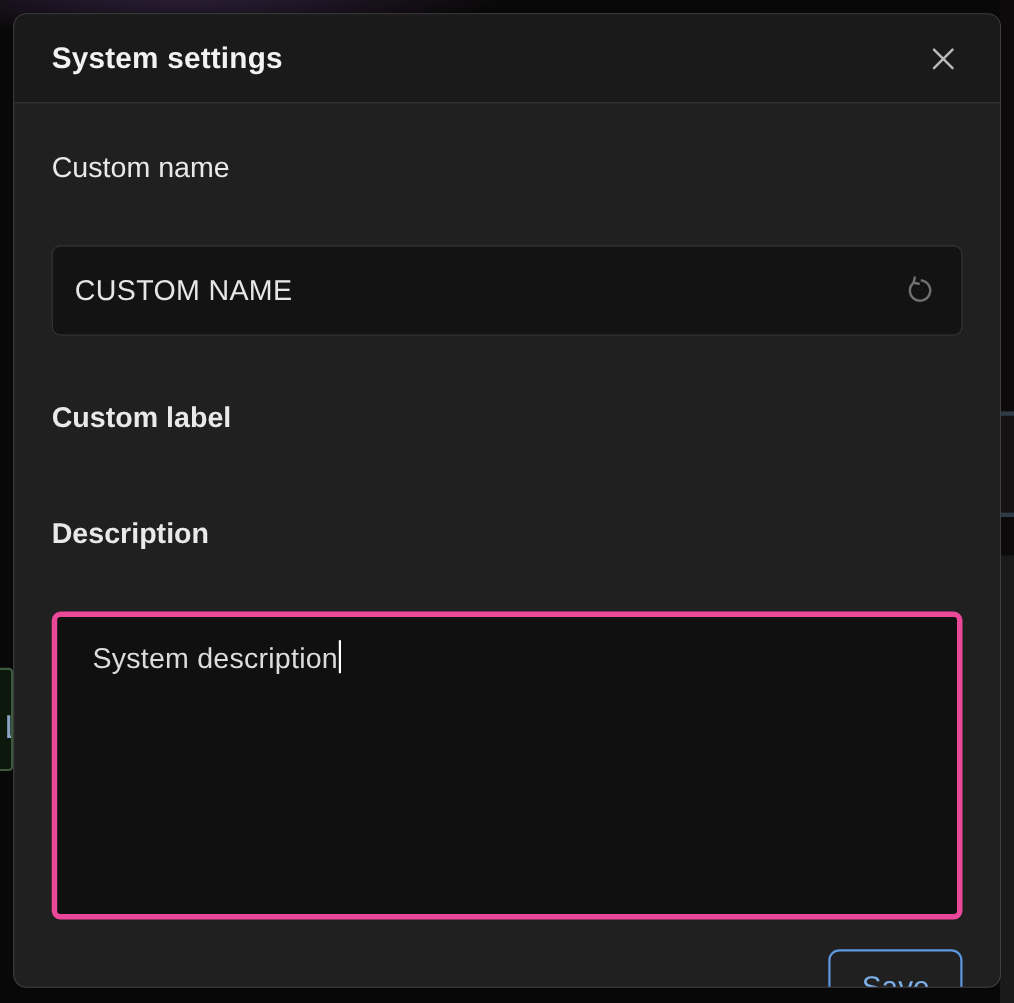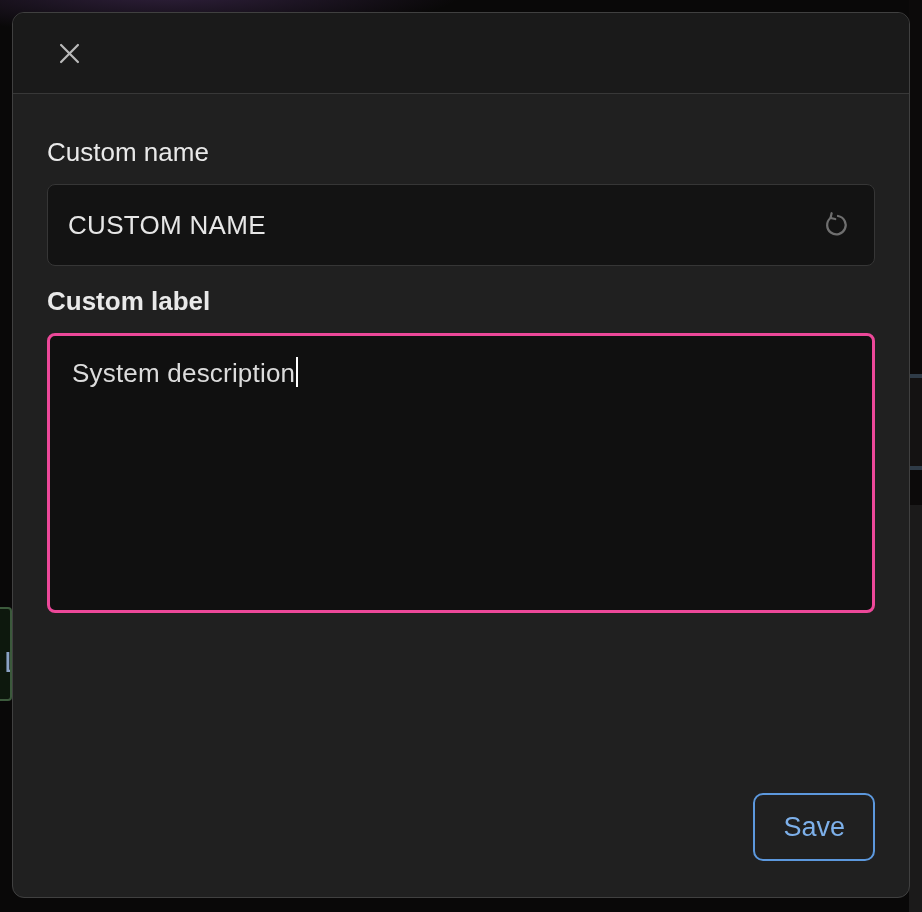--- a/index.html
+++ b/index.html
@@ -56,21 +56,21 @@
   .modal-title { font-size:27px; font-weight:700; color:#f2f2f2; letter-spacing:.2px; }
   .close-btn {
     width:44px; height:44px; border:none; background:transparent;
     display:flex; align-items:center; justify-content:center;
     color:#b9b9b9; cursor:pointer;
   }
   .close-btn svg { width:27px; height:27px; }
 
   .modal-body {
     flex:1; padding:42px 34px 0 34px;
-    display:flex; flex-direction:column;
+    display:flex; flex-direction:column;gap:39px;
   }
   .field-label { font-size:26px; color:#e9e9e9; line-height:32px; margin-bottom:16px; }
   .m-top { margin-top:19px;font-weight:bold; }
 
   .input-wrap {
     position:relative; height:82px;
     background:#131313;
     border:1px solid #363636;
     border-radius:8px;
     display:flex; align-items:center;
@@ -85,23 +85,23 @@
     width:48px; height:48px; border:none; background:transparent;
     display:flex; align-items:center; justify-content:center; cursor:pointer;
   }
   .input-action svg { width:30px; height:30px; }
   .undo-color { color:#6f6f6f; }
   .danger-color { color:#a15757; }
 
   .textarea {
     height:280px;
     background:#101010;
-    border:3px solid #ec4899;
+    border:5px solid #ec4899;
     border-radius:8px;
-    padding:20px 22px;
+    padding:20px 32px;
     font-size:26px; color:#dcdcdc; letter-spacing:.2px;
     line-height:34px;
     cursor:text;
     overflow:hidden;
   }
   .caret {
     display:inline-block; width:2px; height:30px; background:#ffffff;
     vertical-align:-5px; margin-left:1px;
   }
 
@@ -130,20 +130,21 @@
 <div class="bg-right-strip">
   <div class="seg seg-mid"></div>
   <div class="seg seg-low"></div>
   <div class="bg-line bg-line-1"></div>
   <div class="bg-line bg-line-2"></div>
 </div>
 
 <div class="modal">
 
   <div class="modal-header">
+    <div class="modal-title">System settings</div>
     <button class="close-btn" aria-label="Close">
       <span style="display:flex;">
         <svg viewBox="0 0 24 24" fill="none" stroke="currentColor" stroke-width="2" stroke-linecap="round" width="27" height="27">
           <path d="M4.5 4.5 L19.5 19.5 M19.5 4.5 L4.5 19.5"></path>
         </svg>
       </span>
     </button>
   </div>
 
   <div class="modal-body">
@@ -156,20 +157,21 @@
           <svg viewBox="0 0 24 24" fill="none" stroke="currentColor" stroke-width="1.8" stroke-linecap="round" stroke-linejoin="round" width="30" height="30">
             <path d="M7.6 6.4 A 7.4 7.4 0 1 0 13.6 4.8"></path>
             <polyline points="8.5 2.6 7.6 6.4 11.4 7.2"></polyline>
           </svg>
         </span>
       </button>
     </div>
 
     <div class="field-label m-top">Custom label</div>
 
+    <div class="field-label m-top">Description</div>
     <div class="textarea" role="textbox" aria-label="Description">
       <span>System description</span><span class="caret"></span>
     </div>
 
   </div>
 
   <div class="modal-footer">
     <button class="save-btn">Save</button>
   </div>
 

